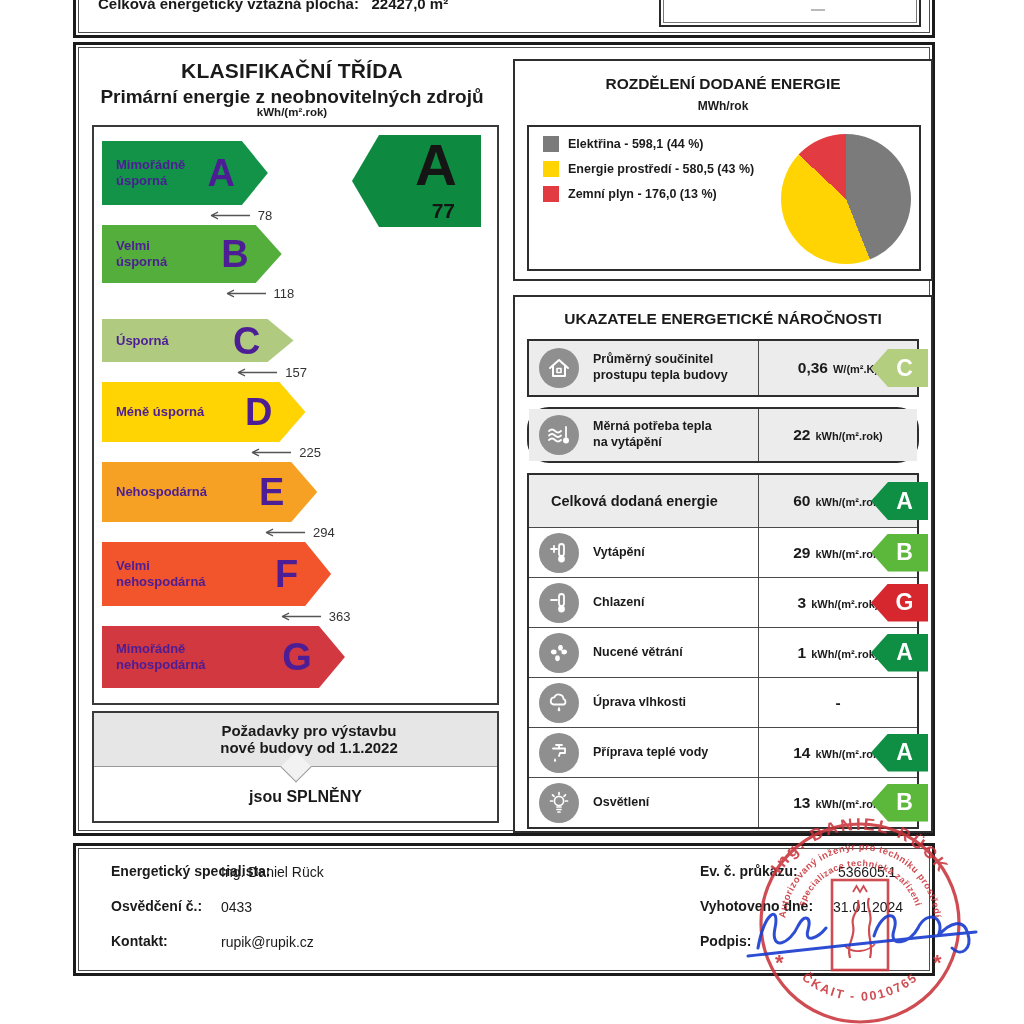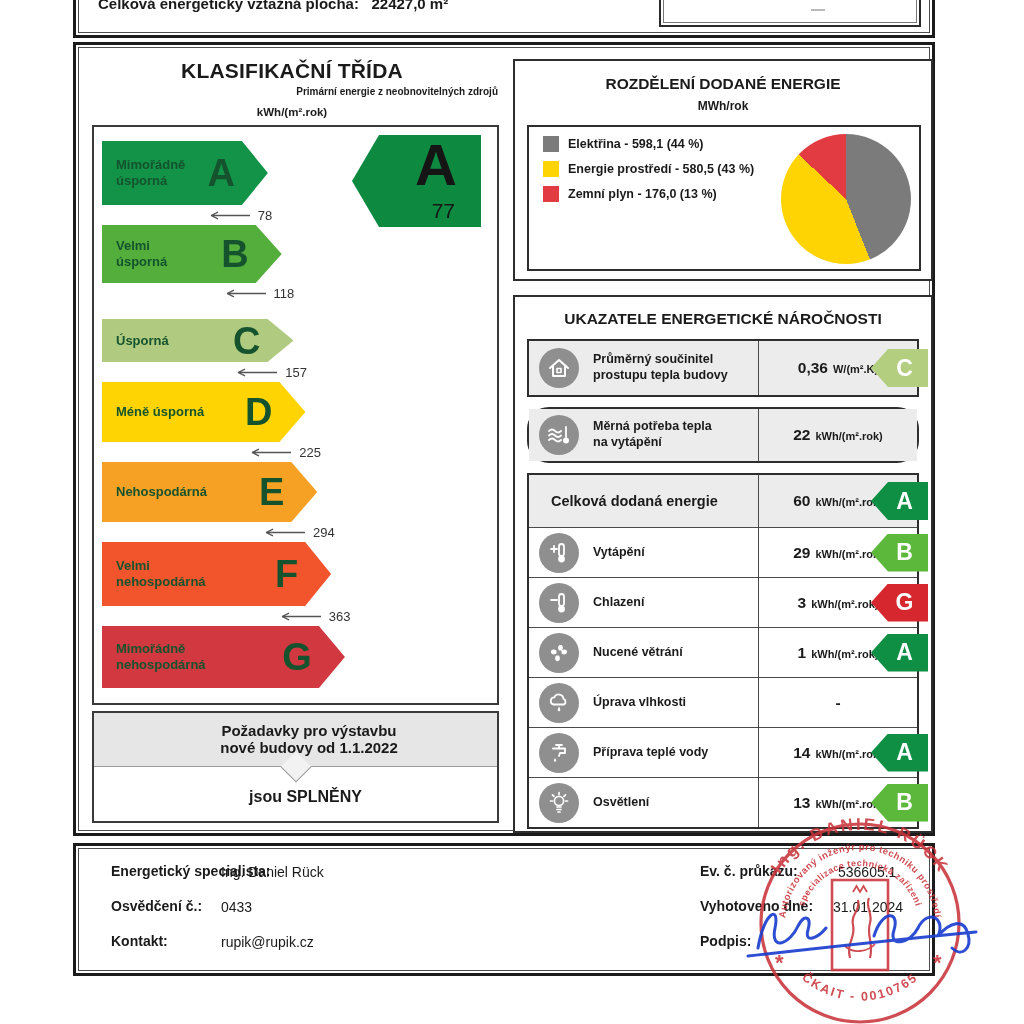--- a/index.html
+++ b/index.html
@@ -15,35 +15,35 @@
 
   
   .top-strip-text { position:absolute; left:22px; font-size:15px; font-weight:700; white-space:nowrap; }
   .top-inner-box { position:absolute; border:2px solid #2a2a2a; }
   .top-inner-box::before { content:""; position:absolute; inset:2px; border:1px solid #777; }
   .faint-mark { position:absolute; background:#b9b9b9; }
 
   
   .cls-title { position:absolute; width:412px; text-align:center; font-weight:700; }
   .t1 { font-size:21px; letter-spacing:.2px; }
-  .t2 { font-size:10px;text-align:right; }
+  .t2 { font-size:19px; }
   .t3 { font-size:11.5px; }
   .rows-box { position:absolute; border:2px solid #3a3a3a; background:#fff; padding:14px 0 0 8px; }
-  .bar { position:relative; color:#14532d; }
+  .bar { position:relative; color:#4c1d95; }
   .bar .bar-shape { position:absolute; inset:0;
     clip-path: polygon(0 0, calc(100% - 26px) 0, 100% 50%, calc(100% - 26px) 100%, 0 100%); }
   .bar .lbl { position:absolute; left:14px; top:50%; transform:translateY(-50%);
     font-size:13px; font-weight:700; line-height:1.2; width:160px; }
   .bar .ltr { position:absolute; right:33px; top:50%; transform:translateY(-50%);
     font-size:38px; font-weight:800; }
   .thr { height:20px; display:flex; align-items:center; gap:7px; font-size:13px; color:#333; }
   .big-arrow { position:absolute; width:129px; height:92px; background:#0d8a40;
     clip-path: polygon(0 50%, 27px 0, 100% 0, 100% 100%, 27px 100%); }
   .big-arrow .ba-letter { position:absolute; right:24px; top:-4px; font-size:58px; font-weight:800; color:#151515; }
-  .big-arrow .ba-value  { position:absolute; right:26px; bottom:4px; font-size:21px; font-weight:400; color:#151515;text-align:right; }
+  .big-arrow .ba-value  { position:absolute; right:26px; bottom:4px; font-size:21px; font-weight:700; color:#151515;text-align:right; }
 
   .req-box { position:absolute; border:2px solid #3a3a3a; background:#fff; text-align:center; }
   .req-top { background:#e6e6e6; border-bottom:1.5px solid #9a9a9a; padding:9px 0 10px; position:relative; }
   .req-top .rq { font-size:15px; font-weight:700;padding-left:27px; }
   .req-notch { position:absolute; left:50%; bottom:-12px; width:22px; height:22px; margin-left:-11px;
     background:#f2f2f2; border-right:1.5px solid #9a9a9a; border-bottom:1.5px solid #9a9a9a;
     transform:rotate(45deg); }
   .req-result { font-size:16px; font-weight:700; padding-top:21px;padding-left:20px; }
 
   

